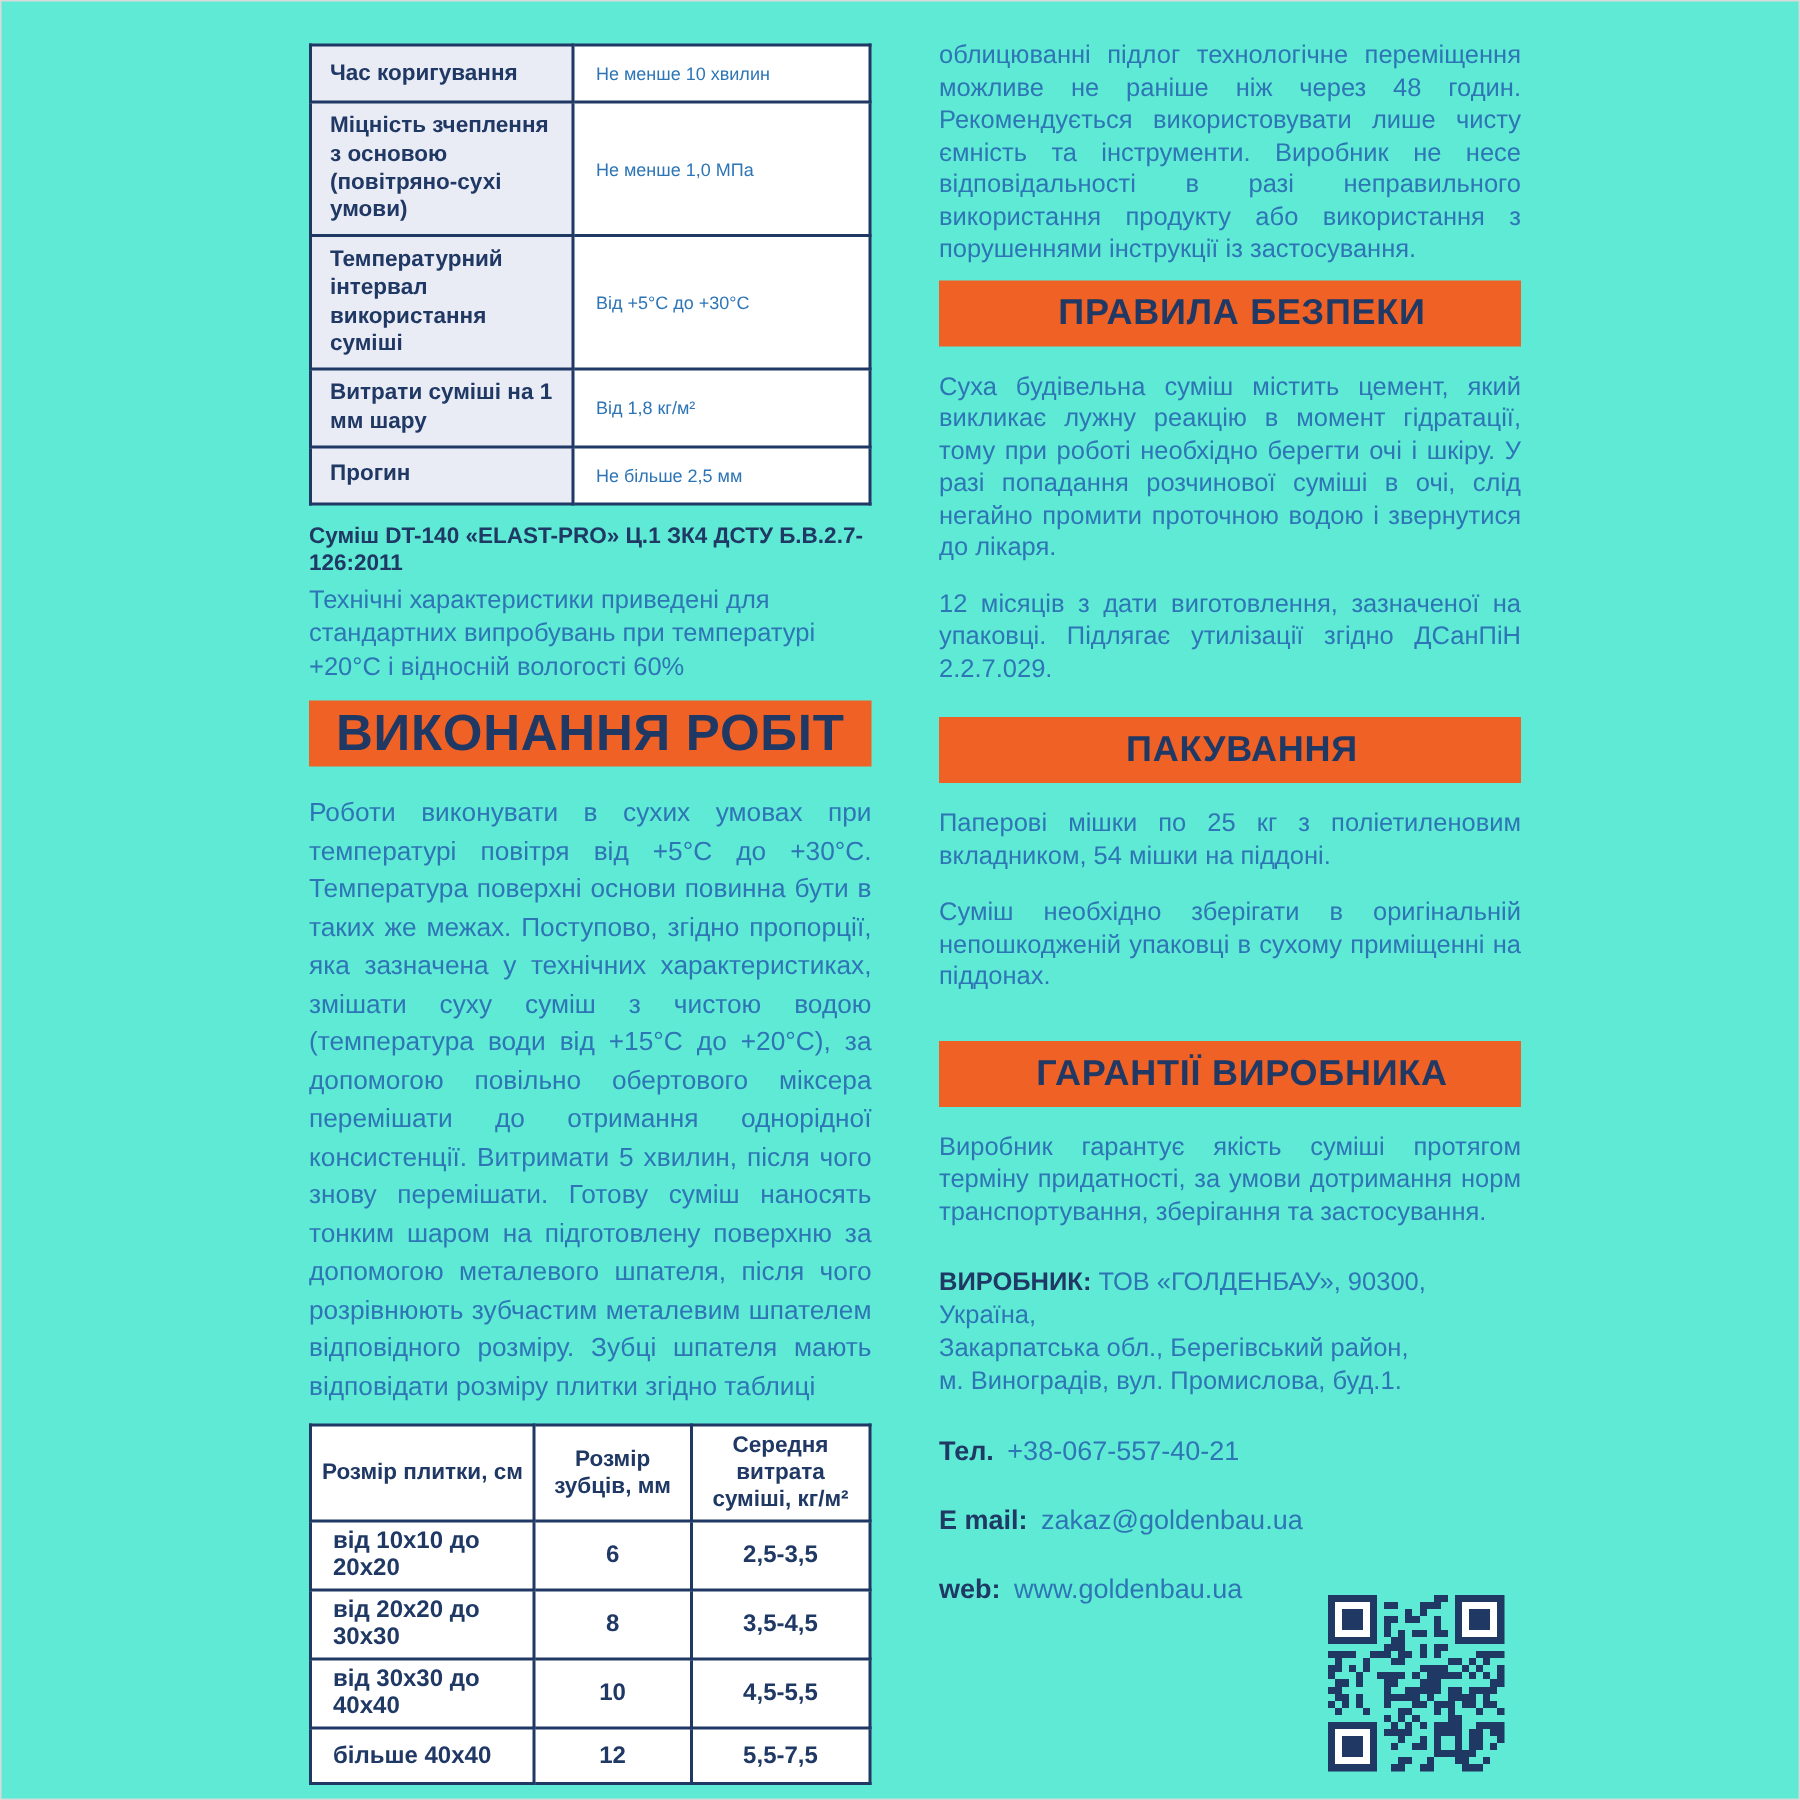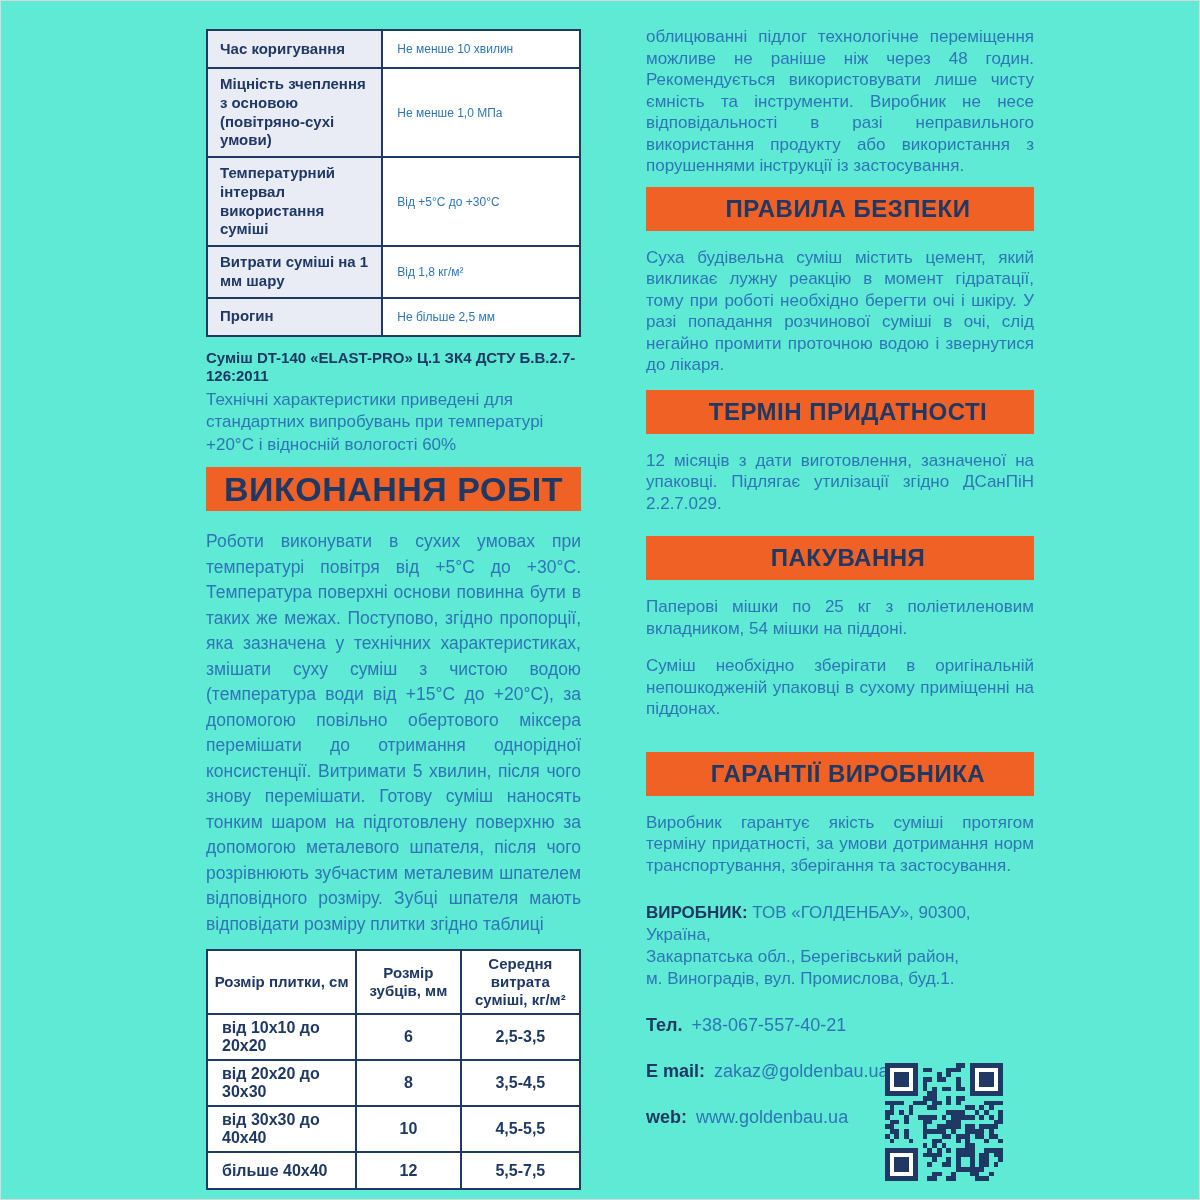--- a/index.html
+++ b/index.html
@@ -3,21 +3,21 @@
 <meta charset="utf-8">
 <style>
   html,body{margin:0;padding:0;background:#fff;}
   .page{
     position:relative;width:1200px;height:1200px;background:#5eead4;
     border:1px solid #d9d9d9;box-sizing:border-box;overflow:hidden;
     font-family:"Liberation Sans","DejaVu Sans",sans-serif;
   }
   .col{position:absolute;top:0;}
   .col-left{left:205px;top:28px;width:375px;}
-  .col-right{left:645px;top:25px;width:388px;}
+  .col-right{left:625px;top:25px;width:388px;}
 
   
   table{border-collapse:collapse;width:100%;table-layout:fixed;}
   .specs th,.specs td,.tiles th,.tiles td{
     border:2px solid #1f3864;vertical-align:middle;box-sizing:border-box;
   }
   .specs th{
     width:47%;background:#e9ebf5;text-align:left;padding:6px 8px 6px 12px;
     font-size:15px;line-height:1.25;font-weight:bold;color:#1f3864;
   }
@@ -145,21 +145,20 @@
 
   </div>
 
   <div class="col col-right">
 
     <p class="body intro">облицюванні підлог технологічне переміщення можливе не раніше ніж через 48 годин. Рекомендується використовувати лише чисту ємність та інструменти. Виробник не несе відповідальності в разі неправильного використання продукту або використання з порушеннями інструкції із застосування.</p>
 
     <div class="banner">ПРАВИЛА БЕЗПЕКИ</div>
     <p class="body">Суха будівельна суміш містить цемент, який викликає лужну реакцію в момент гідратації, тому при роботі необхідно берегти очі і шкіру. У разі попадання розчинової суміші в очі, слід негайно промити проточною водою і звернутися до лікаря.</p>
 
-    <div class="banner mt14">ТЕРМІН ПРИДАТНОСТІ</div>
     <p class="body">12 місяців з дати виготовлення, зазначеної на упаковці. Підлягає утилізації згідно ДСанПіН 2.2.7.029.</p>
 
     <div class="banner mt22">ПАКУВАННЯ</div>
     <p class="body">Паперові мішки по 25 кг з поліетиленовим вкладником, 54 мішки на піддоні.</p>
 
     <p class="body">Суміш необхідно зберігати в оригінальній непошкодженій упаковці в сухому приміщенні на піддонах.</p>
 
     <div class="banner mt26">ГАРАНТІЇ ВИРОБНИКА</div>
     <p class="body">Виробник гарантує якість суміші протягом терміну придатності, за умови дотримання норм транспортування, зберігання та застосування.</p>
 

